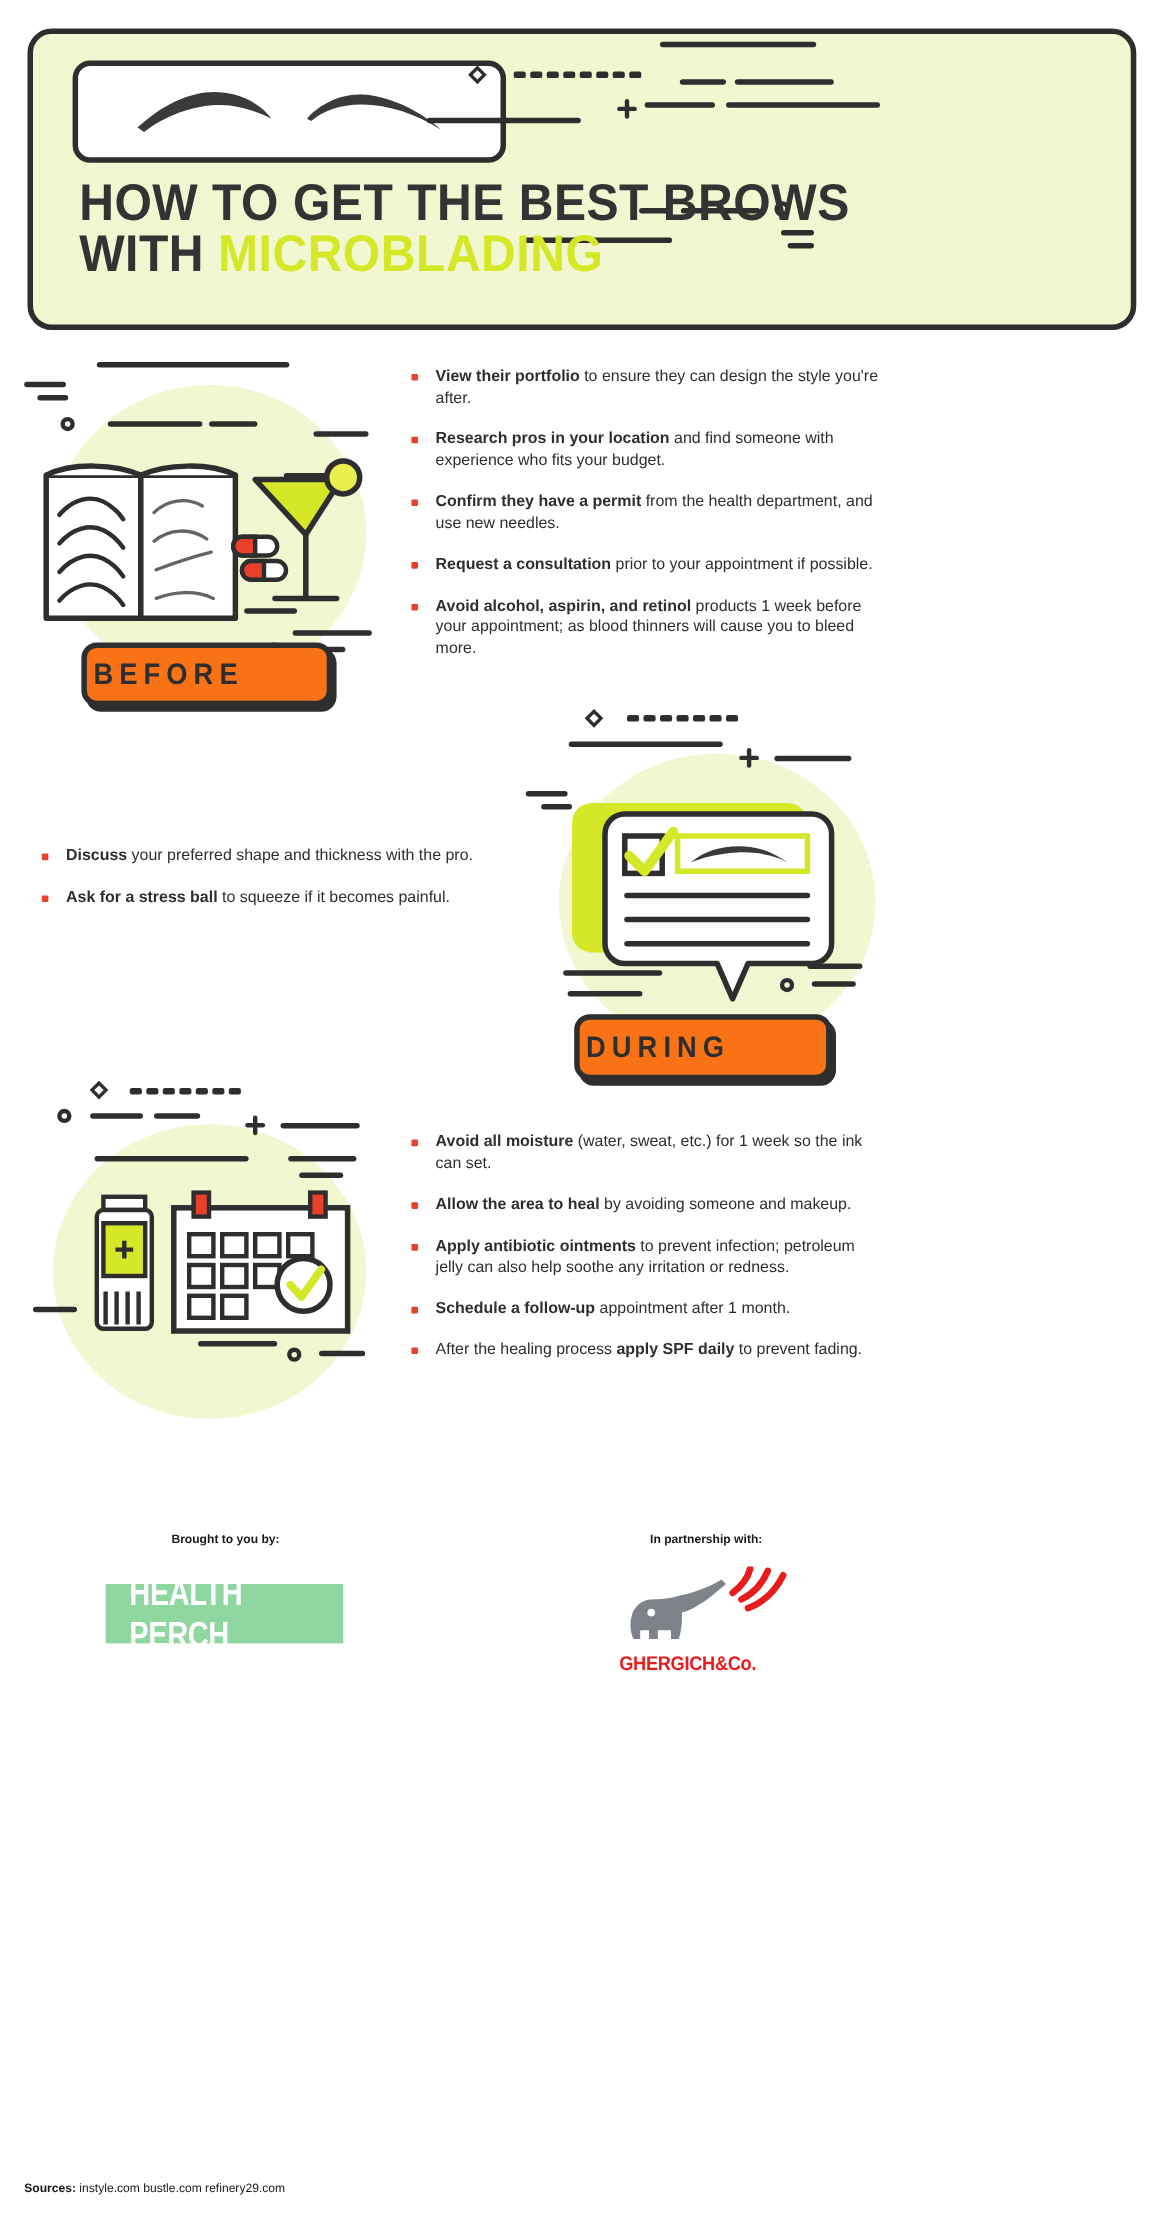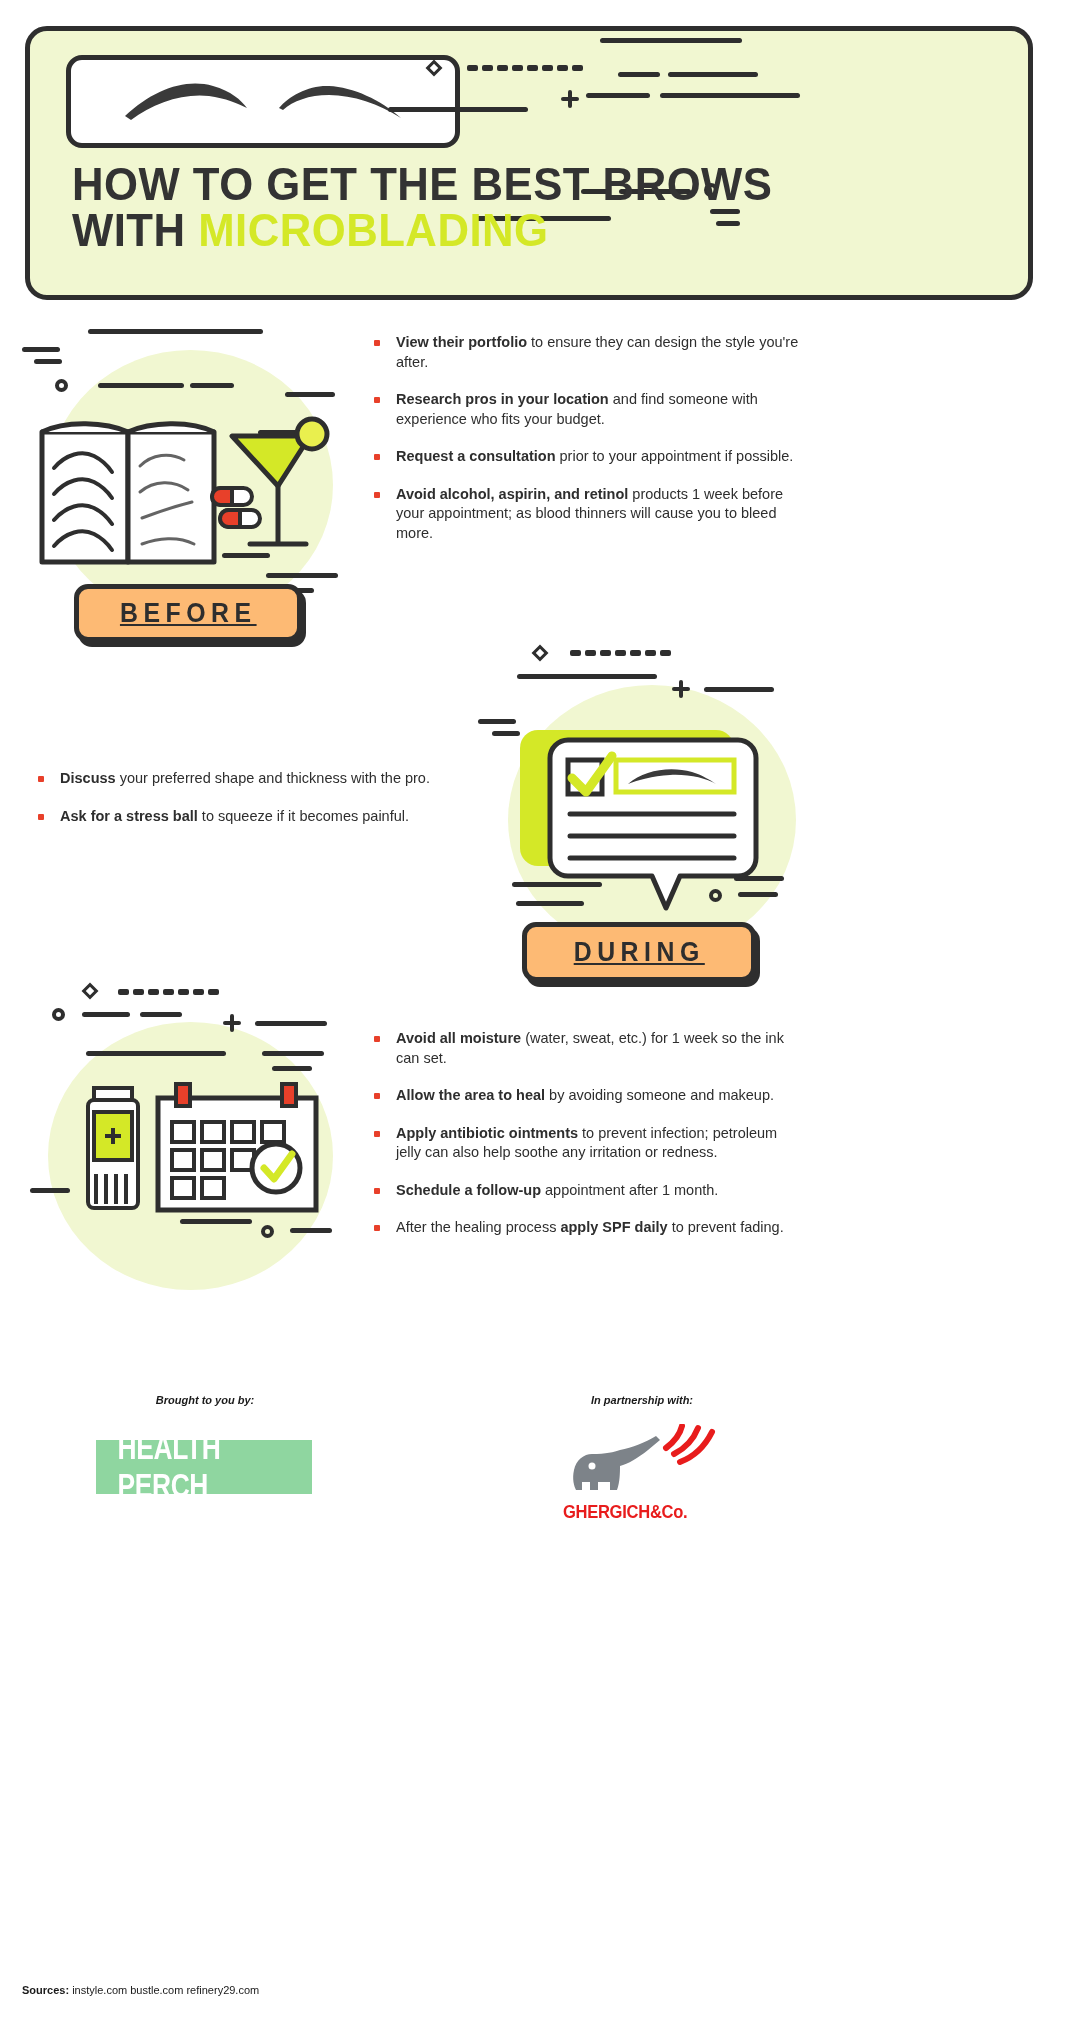--- a/index.html
+++ b/index.html
@@ -47,24 +47,23 @@
   .deco-plus:before { left: 0; top: 7px; width: 18px; height: 4px; }
   .deco-plus:after { left: 7px; top: 0; width: 4px; height: 18px; }
   .deco-dashes { position: absolute; display: flex; gap: 4px; }
   .deco-dashes i { display: block; width: 11px; height: 6px; background: #2e2e2e; border-radius: 2px; }
 
   
   .blob {
     position: absolute; background: #f1f7d1; border-radius: 50%;
   }
   .badge {
-    position: absolute; background: #fdba74; border: 5px solid #2e2e2e;
-    border-radius: 14px; display: flex; align-items: center; justify-content: center;
+    position: absolute; background: #f97316; border: 5px solid #2e2e2e;
+    border-radius: 14px; display: flex; align-items: center; 
     box-shadow: 4px 5px 0 #2e2e2e;
-    text-decoration: underline;
   }
   .badge span {
     font-family: "Liberation Sans Narrow", "Liberation Sans", sans-serif;
     font-weight: 700; font-size: 27px; letter-spacing: 6px; color: #2e2e2e;
     transform: scaleX(0.92);
   }
 
   .bullets { position: absolute; }
   .bullet { position: relative; padding-left: 24px; margin-bottom: 18px; }
   .bullet:last-child { margin-bottom: 0; }
@@ -75,21 +74,20 @@
   .bullet p {
     font-size: 14.5px; line-height: 19.5px; color: #2e2e2e; font-weight: 400;
   }
   .bullet p b { font-weight: 700; }
 
   
   .footer-label {
     position: absolute; font-size: 11px; font-weight: 700; color: #1a1a1a;
     text-align: center;
     font-family: "Liberation Sans Narrow", "Liberation Sans", sans-serif;
-    font-style: italic;
   }
   .hp-logo {
     position: absolute; background: #8fd6a0;
     display: flex; align-items: center; justify-content: center;
   }
   .hp-logo span {
     font-family: "Liberation Sans Narrow", "Liberation Sans", sans-serif;
     font-weight: 700; font-size: 33px; color: #ffffff; letter-spacing: -0.5px;
     transform: scaleX(0.8);
   }
@@ -207,20 +205,24 @@
   </div>
 
   <div class="bullets" style="left:372px; top:333px; width:430px;">
     <div class="bullet">
       <span class="dot"></span>
       <p><b>View their portfolio</b><span> to ensure they can design the style you're after.</span></p>
     </div>
     <div class="bullet">
       <span class="dot"></span>
       <p><b>Research pros in your location</b><span> and find someone with experience who fits your budget.</span></p>
+    </div>
+    <div class="bullet">
+      <span class="dot"></span>
+      <p><b>Confirm they have a permit</b><span> from the health department, and use new needles.</span></p>
     </div>
     <div class="bullet">
       <span class="dot"></span>
       <p><b>Request a consultation</b><span> prior to your appointment if possible.</span></p>
     </div>
     <div class="bullet">
       <span class="dot"></span>
       <p><b>Avoid alcohol, aspirin, and retinol</b><span> products 1 week before your appointment; as blood thinners will cause you to bleed more.</span></p>
     </div>
   </div>

